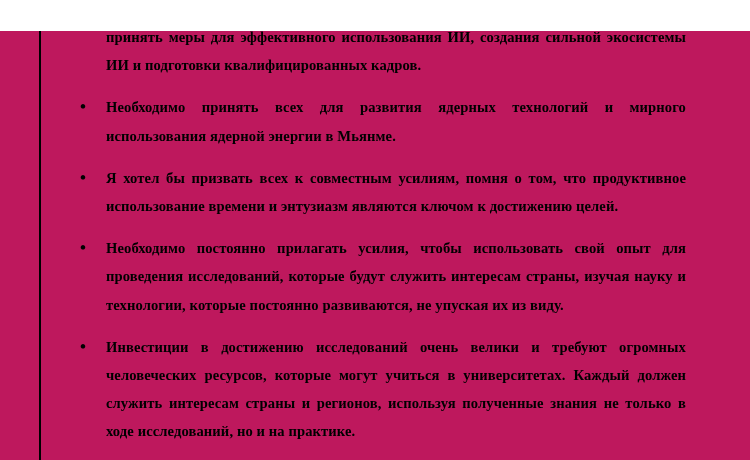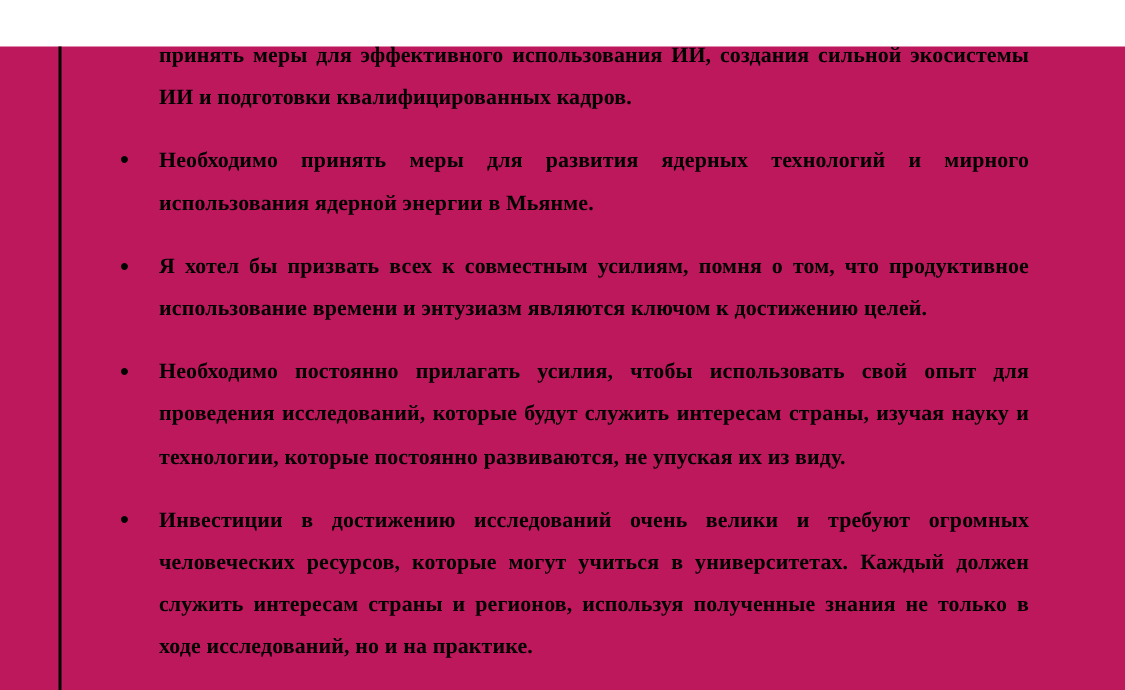--- a/index.html
+++ b/index.html
@@ -78,21 +78,21 @@
   <div class="left-rule"></div>
 
   <div class="content">
 
     <div class="para continuation">
       <span class="txt">принять меры для эффективного использования ИИ, создания сильной экосистемы ИИ и подготовки квалифицированных кадров.</span>
     </div>
 
     <div class="para">
       <span class="bullet">•</span>
-      <span class="txt">Необходимо принять меры для развития ядерных технологий и мирного использования ядерной энергии в Мьянме.</span>
+      <span class="txt">Необходимо принять всех для развития ядерных технологий и мирного использования ядерной энергии в Мьянме.</span>
     </div>
 
     <div class="para">
       <span class="bullet">•</span>
       <span class="txt">Я хотел бы призвать всех к совместным усилиям, помня о том, что продуктивное использование времени и энтузиазм являются ключом к достижению целей.</span>
     </div>
 
     <div class="para">
       <span class="bullet">•</span>
       <span class="txt">Необходимо постоянно прилагать усилия, чтобы использовать свой опыт для проведения исследований, которые будут служить интересам страны, изучая науку и технологии, которые постоянно развиваются, не упуская их из виду.</span>

